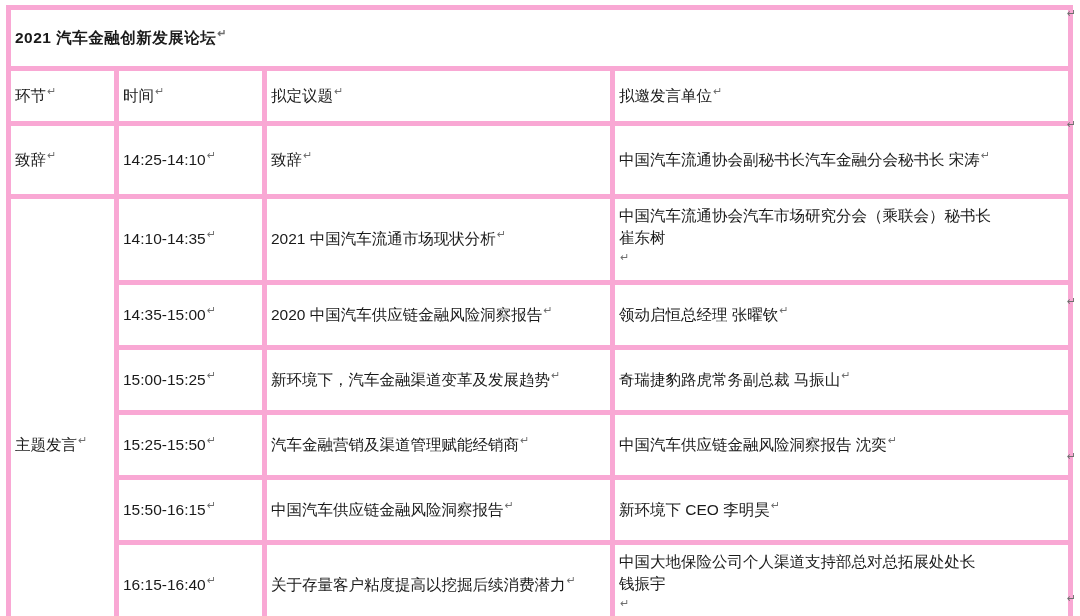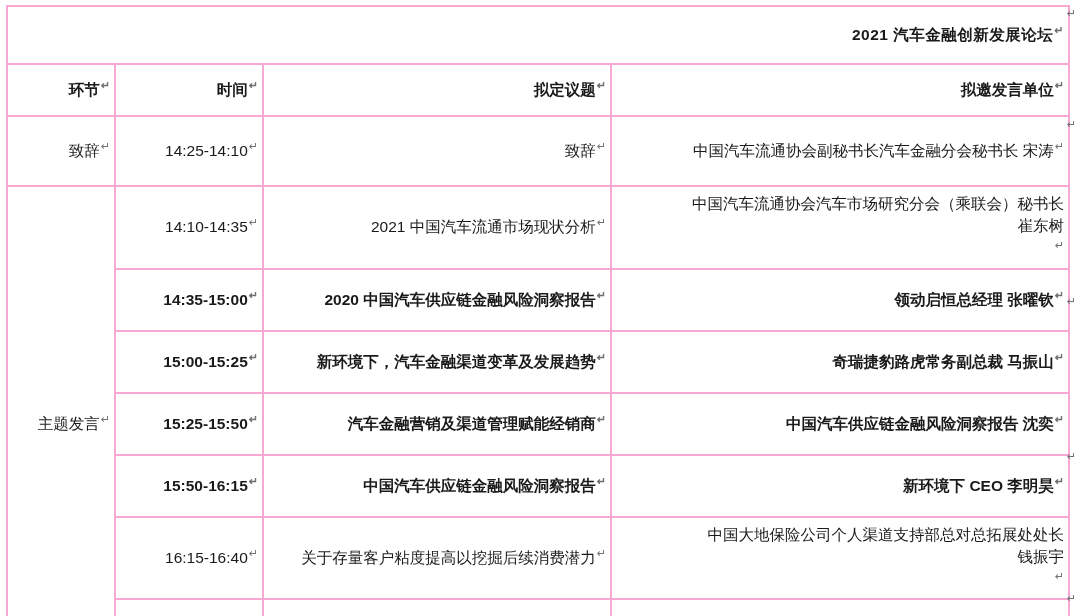--- a/index.html
+++ b/index.html
@@ -20,49 +20,49 @@
     overflow: hidden;
   }
   table.agenda {
     border-collapse: collapse;
     table-layout: fixed;
     width: 1062px;
     margin: 5px 0 0 6px;
     background: #fff;
   }
   table.agenda td {
-    border: 2px solid #f9a8d4;
-    text-align: right;
+    border: 5px solid #f9a8d4;
+    text-align: left;
     vertical-align: middle;
     padding: 6px 4px;
     font-size: 15.5px;
     line-height: 1.45;
     color: #1a1a1a;
   }
   .col-seg  { width: 108px; }
   .col-time { width: 148px; }
   .col-topic{ width: 348px; }
   .col-unit { width: 458px; }
 
   .title-cell {
     font-weight: bold;
     font-size: 17px;
     height: 44px;
     letter-spacing: 0.5px;
   }
   .head-cell {
-    font-weight: bold;
+    font-weight: normal;
     font-size: 16px;
     height: 38px;
   }
   .seg-cell {
     font-size: 16px;
   }
   .row-tall td { height: 56px; }
-  .row-mid td  { height: 48px; font-weight: bold; }
+  .row-mid td  { height: 48px; }
 
   .mark {
     font-size: 11px;
     color: #6f6f6f;
     vertical-align: super;
     margin-left: 1px;
   }
   .two-line {
     display: block;
   }

